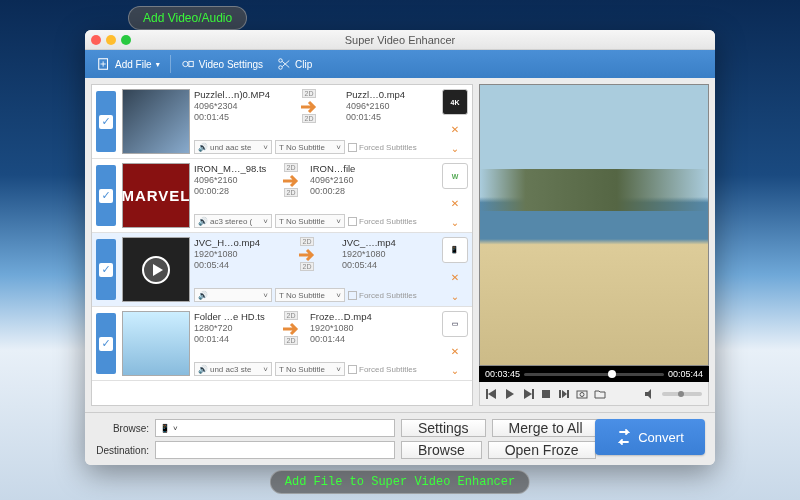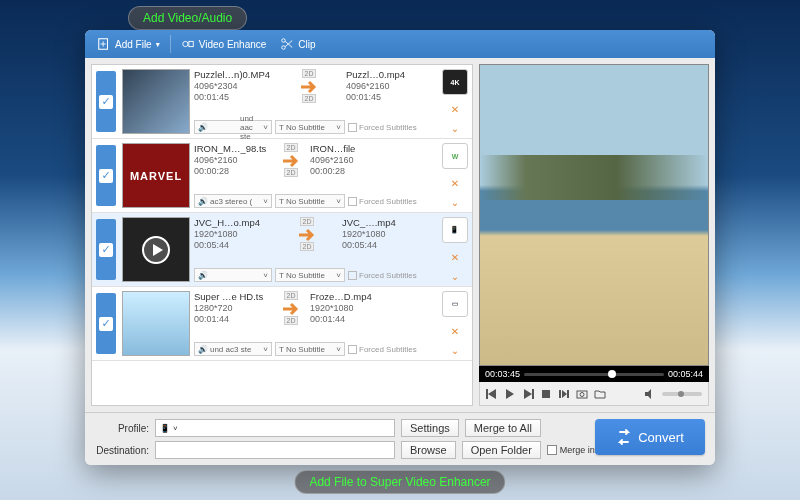--- a/index.html
+++ b/index.html
@@ -15,21 +15,21 @@
   position: absolute;
   padding: 4px 14px;
   border-radius: 12px;
   background: rgba(80,80,80,0.7);
   color: #3cff3c;
   font-size: 12px;
   white-space: nowrap;
   border: 1px solid rgba(255,255,255,0.3);
 }
 .annotation.top { top: 6px; left: 128px; }
-.annotation.bottom { bottom: 6px; left: 50%; transform: translateX(-50%); }
+.annotation.bottom { bottom: 6px; left: 50%; transform: translateX(-50%); font-family: Liberation Mono, monospace; }
 
 
 .window {
   position: absolute;
   top: 30px; left: 85px;
   width: 630px; height: 435px;
   background: #ececec;
   border-radius: 6px;
   box-shadow: 0 8px 30px rgba(0,0,0,0.4);
   display: flex;
@@ -189,48 +189,56 @@
 
 .bottombar{
   border-top:1px solid #ccc;
   background:#ececec;
   padding:6px 8px;
   display:flex;flex-direction:column;gap:4px;
 }
 .brow{display:flex;align-items:center;gap:6px;font-size:10px;color:#333;}
 .brow .lbl{width:56px;text-align:right;}
 .brow .inp{flex:1;height:18px;border:1px solid #bbb;background:#fff;font-size:10px;padding:0 4px;display:flex;align-items:center;}
-.brow .btn{height:18px;border:1px solid #bbb;background:linear-gradient(#fff,#f0f0f0);font-size:11px;padding:0 8px;display:flex;align-items:center;cursor:pointer;}
+.brow .btn{height:18px;border:1px solid #bbb;background:linear-gradient(#fff,#f0f0f0);font-size:14px;padding:0 16px;display:flex;align-items:center;cursor:pointer;}
 .brow .ck{font-size:9px;display:flex;align-items:center;gap:3px;color:#333;}
 .brow .ck .box{width:10px;height:10px;border:1px solid #888;background:#fff;}
 
 .convert-btn{
   position:absolute;right:10px;bottom:10px;
   width:110px;height:36px;
   background:linear-gradient(#4a8fe6,#3a7fd6);
   color:#fff;border-radius:4px;
   display:flex;align-items:center;justify-content:center;gap:6px;
   font-size:13px;font-weight:500;cursor:pointer;
   box-shadow:0 1px 2px rgba(0,0,0,0.2);
 }
 
-.row .thumb.marvel{background:#881111;color:#fff;font-size:11px;font-weight:bold;letter-spacing:1px;display:flex;align-items:center;justify-content:center;}
+.row .thumb.marvel{background:#881111;color:#fff;font-size:15px;font-weight:bold;letter-spacing:1px;display:flex;align-items:center;justify-content:center;}
 .row .thumb.puzzle{background:linear-gradient(135deg,#334455,#88aacc);}
 .row .thumb.play{background:#222;}
 .row .thumb.play::after{content:"";width:24px;height:24px;border-radius:50%;background:rgba(255,255,255,0.2);position:absolute;border:2px solid #fff;}
 .row .thumb.play::before{content:"";position:absolute;z-index:1;border-left:10px solid #fff;border-top:6px solid transparent;border-bottom:6px solid transparent;margin-left:3px;}
 .row .thumb.frozen{background:linear-gradient(#cceeff,#88bbdd);}
 </style>
 </head>
 <body>
 
 <div class="annotation top">Add Video/Audio</div>
 
 <div class="window">
 
+  <div class="titlebar">
+    <div class="traffic">
+      <div class="dot close"></div>
+      <div class="dot min"></div>
+      <div class="dot max"></div>
+    </div>
+    <div class="title">Super Video Enhancer</div>
+  </div>
 
   <div class="toolbar">
     <div class="tbtn">
       <span class="ic">
         <svg viewBox="0 0 16 16">
             <rect x="2" y="2" width="10" height="12" fill="none" stroke="#fff" stroke-width="1.2"></rect>
             <line x1="7" y1="5" x2="7" y2="11" stroke="#fff"></line>
             <line x1="4" y1="8" x2="10" y2="8" stroke="#fff"></line>
           </svg>
       </span>
@@ -238,21 +246,21 @@
       <span style="font-size:8px;">▾</span>
     </div>
     <div class="sep"></div>
     <div class="tbtn">
       <span class="ic">
         <svg viewBox="0 0 16 16">
             <circle cx="5" cy="8" r="3" fill="none" stroke="#fff"></circle>
             <rect x="9" y="5" width="5" height="6" fill="none" stroke="#fff"></rect>
           </svg>
       </span>
-      <span>Video Enhance</span>
+      <span>Video Settings</span>
     </div>
     <div class="tbtn">
       <span class="ic">
         <svg viewBox="0 0 16 16" stroke="#fff" fill="none">
             <circle cx="4" cy="4" r="2"></circle>
             <circle cx="4" cy="12" r="2"></circle>
             <line x1="6" y1="5" x2="14" y2="12"></line>
             <line x1="6" y1="11" x2="14" y2="4"></line>
           </svg>
       </span>
@@ -287,21 +295,21 @@
         </div>
         <div class="dst">
           <div class="fn">Puzzl…0.mp4</div>
           <div class="dim">4096*2160</div>
           <div class="dur">00:01:45</div>
         </div>
       </div>
       <div class="row-bottom">
         <div class="sel audio">
                 <span>🔊</span>
-                <span style="flex:1;overflow:hidden;margin-left:30px;">und aac ste</span>
+                <span style="flex:1;overflow:hidden;">und aac ste</span>
                 <span>˅</span>
               </div>
         <div class="sel sub">
                 <span>T</span>
                 <span style="flex:1;">No Subtitle</span>
                 <span>˅</span>
               </div>
         <div class="ck">
                 <span style="width:9px;height:9px;border:1px solid #bbb;display:inline-block;"></span>
                 <span>Forced Subtitles</span>
@@ -419,21 +427,21 @@
     </div>
   </div>
         <div class="row">
     <div class="checkcol">
       <div class="chk">✓</div>
     </div>
     <div class="thumb frozen"></div>
     <div class="srccol">
       <div style="display:flex;gap:4px;">
         <div class="src">
-          <div class="fn">Super …e HD.ts</div>
+          <div class="fn">Folder …e HD.ts</div>
           <div class="dim">1280*720</div>
           <div class="dur">00:01:44</div>
         </div>
         <div class="arrow">
           <div style="display:flex;gap:1px;">
                   <span class="tag2d">2D</span>
                 </div>
           <svg viewBox="0 0 20 14">
                   <path d="M2 7 L14 7 M10 2 L15 7 L10 12" stroke="#e88c3a" stroke-width="3" fill="none"></path>
                 </svg>
@@ -514,33 +522,33 @@
         <svg class="pc" viewBox="0 0 12 12">
             <polygon points="1,4 4,4 7,1 7,11 4,8 1,8" fill="#555"></polygon>
           </svg>
         <div class="vol"></div>
       </div>
     </div>
   </div>
 
   <div class="bottombar">
     <div class="brow">
-      <span class="lbl">Profile:</span>
+      <span class="lbl">Browse:</span>
       <div class="inp" style="max-width:240px;">
         <span style="font-size:8px;margin-right:3px;">📱</span>
         <span style="font-size:8px;">˅</span>
       </div>
       <div class="btn">Settings</div>
       <div class="btn">Merge to All</div>
     </div>
     <div class="brow">
       <span class="lbl">Destination:</span>
       <div class="inp" style="max-width:240px;"></div>
       <div class="btn">Browse</div>
-      <div class="btn">Open Folder</div>
+      <div class="btn">Open Froze</div>
       <div class="ck">
         <div class="box"></div>
         <span>Merge into one file</span>
       </div>
     </div>
   </div>
 
   <div class="convert-btn">
     <svg width="16" height="16" viewBox="0 0 16 16">
         <path d="M4 3 L12 3 L10 1 M12 3 L10 5 M12 13 L4 13 L6 11 M4 13 L6 15" stroke="#fff" stroke-width="1.8" fill="none" stroke-linecap="round"></path>

